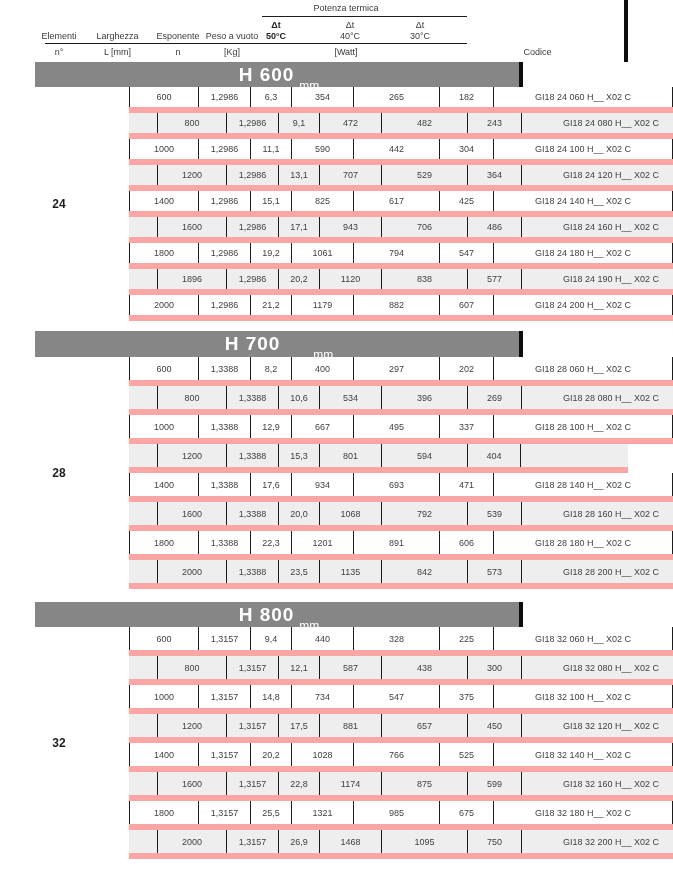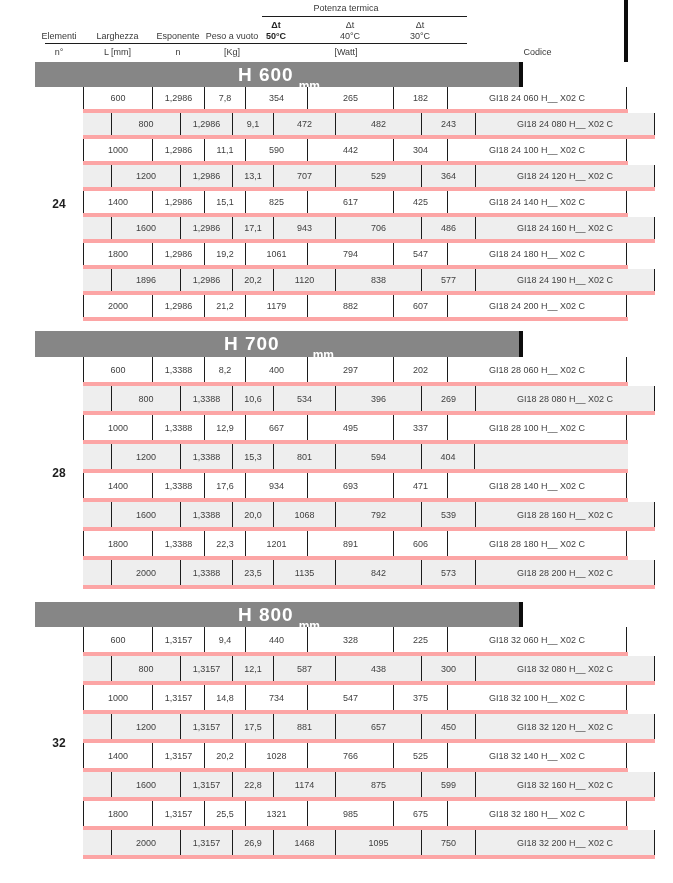--- a/index.html
+++ b/index.html
@@ -13,30 +13,30 @@
   .hdr.b { font-weight:bold; color:#222; }
   .rule { position:absolute; height:1px; background:#1c1c1c; }
   .thickbar { position:absolute; left:624px; top:0; width:4px; height:62px; background:#0d0d0d; }
   
   .band {
     position:relative; margin-left:35px; width:488px; height:25px;
     background:#868686; color:#ffffff; display:flex; align-items:center; justify-content:center;
   }
   .band::after { content:''; position:absolute; right:0; top:0; bottom:0; width:4px; background:#0d0d0d; }
   .band .t1 { font-size:19px; font-weight:bold; letter-spacing:1px; }
-  .band .t2 { font-size:12px; font-weight:bold; margin-left:5px; margin-top:22px; }
+  .band .t2 { font-size:12px; font-weight:normal; margin-left:5px; margin-top:22px; }
   .sec2 .band { margin-top:10px; height:26px;gap:28px; }
   .sec3 .band { margin-top:13px; }
   
   .rows { position:relative; margin-left:35px; width:593px; }
   .trow { display:flex; }
   .sec1 .trow { height:26px; }
   .sec2 .trow, .sec3 .trow { height:29px; }
   .spacer { width:48px; flex:none; }
-  .cells { display:flex; flex:1; border-bottom:4px solid #fca5a5; background:#ffffff; }
+  .cells { display:flex; flex:1; border-bottom:6px solid #fca5a5; background:#ffffff;margin-left:46px; }
   .trow.alt .cells { background:#eeeeee;padding-left:28px; }
   .cell {
     flex:none; display:flex; align-items:center; justify-content:center;
     font-size:9px; color:#414141; border-left:1px solid #1c1c1c; letter-spacing:0;
   }
   .cell:last-child { border-right:1px solid #1c1c1c; }
   .c-lar{width:69px} .c-esp{width:52px} .c-peso{width:41px}
   .c-d50{width:62px} .c-d40{width:86px} .c-d30{width:54px} .c-cod{width:180px}
   .elem-label {
     position:absolute; left:0; top:50%; transform:translateY(-50%);
@@ -87,21 +87,21 @@
       <span class="t1">H 600</span>
       <span class="t2">mm</span>
     </div>
     <div class="rows">
       <div class="elem-label">24</div>
     <div class="trow">
           <div class="spacer"></div>
           <div class="cells">
             <div class="cell c-lar">600</div>
             <div class="cell c-esp">1,2986</div>
-            <div class="cell c-peso">7,8</div>
+            <div class="cell c-peso">6,3</div>
             <div class="cell c-d50">354</div>
             <div class="cell c-d40">265</div>
             <div class="cell c-d30">182</div>
             <div class="cell c-cod">GI18 24 060 H__ X02 C</div>
           </div>
         </div>
         <div class="trow alt">
           <div class="spacer"></div>
           <div class="cells">
             <div class="cell c-lar">800</div>

